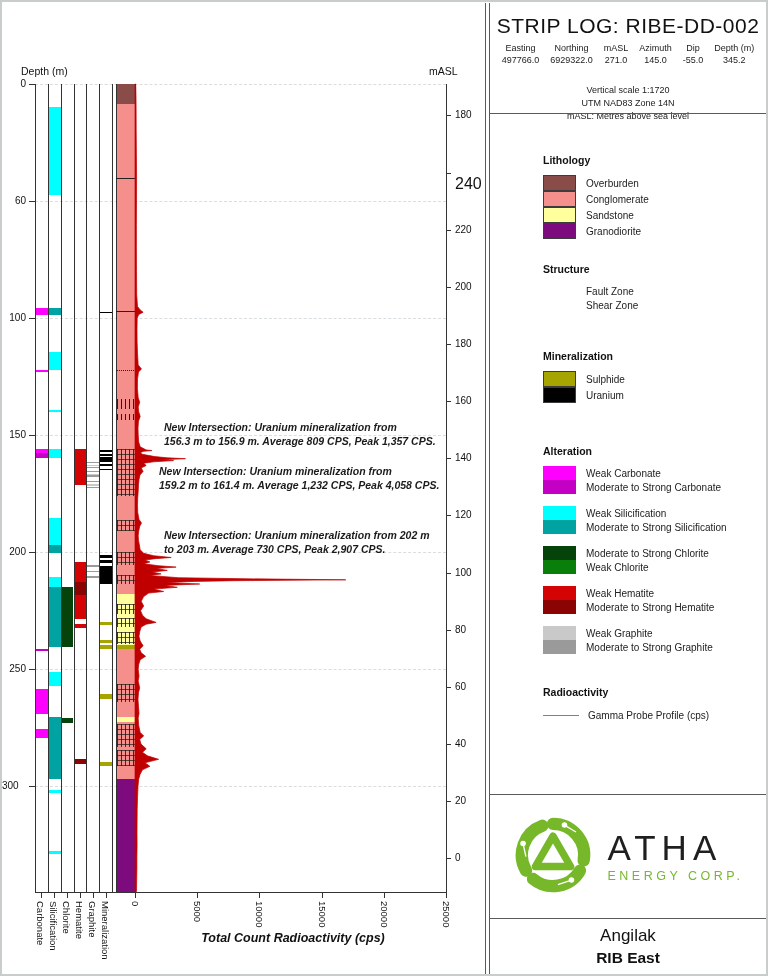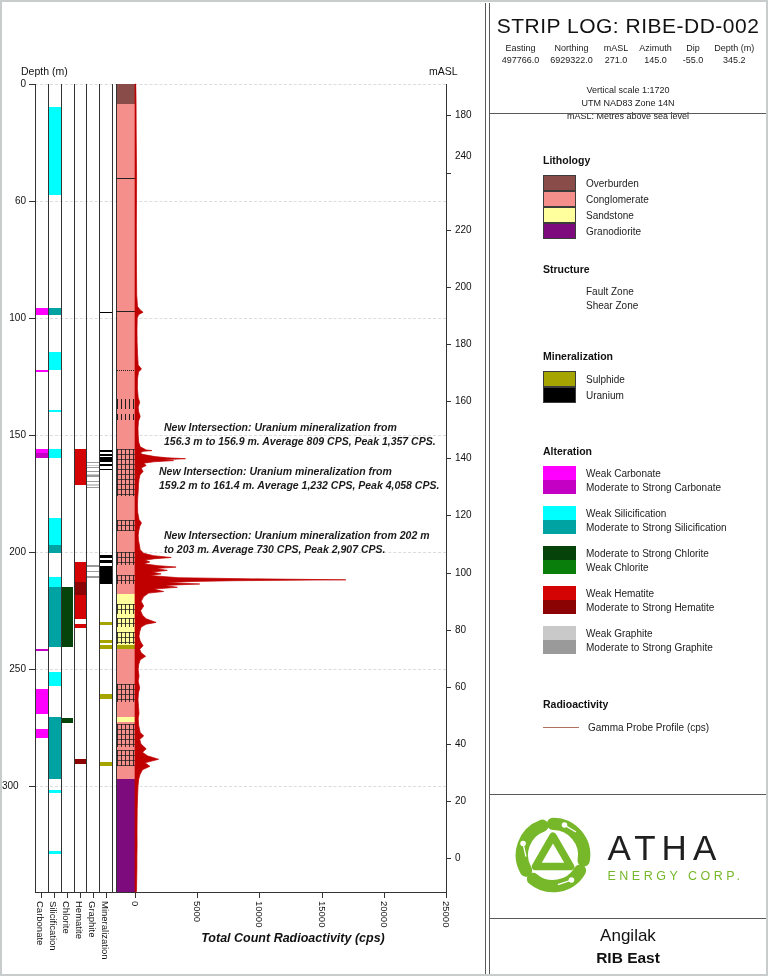--- a/index.html
+++ b/index.html
@@ -66,21 +66,21 @@
       <div style="position: absolute; left: 27px; top: 550.14px; width: 6px; border-top: 1px solid rgb(51, 51, 51);"></div>
       <div style="position: absolute; left: 0px; top: 544.14px; width: 24px; text-align: right; font-size: 10px; color: rgb(17, 17, 17);">200</div>
       <div style="position: absolute; left: 27px; top: 667.175px; width: 6px; border-top: 1px solid rgb(51, 51, 51);"></div>
       <div style="position: absolute; left: 0px; top: 661.175px; width: 24px; text-align: right; font-size: 10px; color: rgb(17, 17, 17);">250</div>
       <div style="position: absolute; left: 27px; top: 784.21px; width: 6px; border-top: 1px solid rgb(51, 51, 51);"></div>
       <div style="position: absolute; left: 0px; top: 778.21px; width: 24px; text-align: left; font-size: 10px; color: rgb(17, 17, 17);">300</div>
       <div style="position: absolute; left: 444px; top: 82px; width: 0px; height: 808px; border-left: 1px solid rgb(51, 51, 51);"></div>
       <div style="position: absolute; left: 444px; top: 113.432px; width: 5px; border-top: 1px solid rgb(51, 51, 51);"></div>
       <div style="position: absolute; left: 453px; top: 107.432px; font-size: 10px; color: rgb(17, 17, 17);">180</div>
       <div style="position: absolute; left: 444px; top: 170.582px; width: 5px; border-top: 1px solid rgb(51, 51, 51);"></div>
-      <div style="position: absolute; left: 453px; top: 148px; font-size: 10px; color: rgb(17, 17, 17);">240</div>
+      <div style="position: absolute; left: 453px; top: 173px; font-size: 16px; color: rgb(17, 17, 17);">240</div>
       <div style="position: absolute; left: 444px; top: 227.731px; width: 5px; border-top: 1px solid rgb(51, 51, 51);"></div>
       <div style="position: absolute; left: 453px; top: 221.731px; font-size: 10px; color: rgb(17, 17, 17);">220</div>
       <div style="position: absolute; left: 444px; top: 284.881px; width: 5px; border-top: 1px solid rgb(51, 51, 51);"></div>
       <div style="position: absolute; left: 453px; top: 278.881px; font-size: 10px; color: rgb(17, 17, 17);">200</div>
       <div style="position: absolute; left: 444px; top: 342.03px; width: 5px; border-top: 1px solid rgb(51, 51, 51);"></div>
       <div style="position: absolute; left: 453px; top: 336.03px; font-size: 10px; color: rgb(17, 17, 17);">180</div>
       <div style="position: absolute; left: 444px; top: 399.18px; width: 5px; border-top: 1px solid rgb(51, 51, 51);"></div>
       <div style="position: absolute; left: 453px; top: 393.18px; font-size: 10px; color: rgb(17, 17, 17);">160</div>
       <div style="position: absolute; left: 444px; top: 456.329px; width: 5px; border-top: 1px solid rgb(51, 51, 51);"></div>
       <div style="position: absolute; left: 453px; top: 450.329px; font-size: 10px; color: rgb(17, 17, 17);">140</div>
@@ -352,21 +352,21 @@
               <div class="lg-row-sm">
                 <span class="lg-swatch-sm " style="background: rgb(201, 201, 201);"></span>
                 <span class="lg-label">Weak Graphite</span>
               </div>
               <div class="lg-row-sm">
                 <span class="lg-swatch-sm " style="background: rgb(154, 154, 154);"></span>
                 <span class="lg-label">Moderate to Strong Graphite</span>
               </div>
             </div>
           </div>
-          <div style="margin-top: 44px;">
+          <div style="margin-top: 32px;">
             <div class="lg-sec-title">Radioactivity</div>
             <div class="lg-row">
               <span class="lg-line"></span>
               <span class="lg-label">Gamma Probe Profile (cps)</span>
             </div>
           </div>
         </div>
     </div>
 
     <div class="logo-box">

